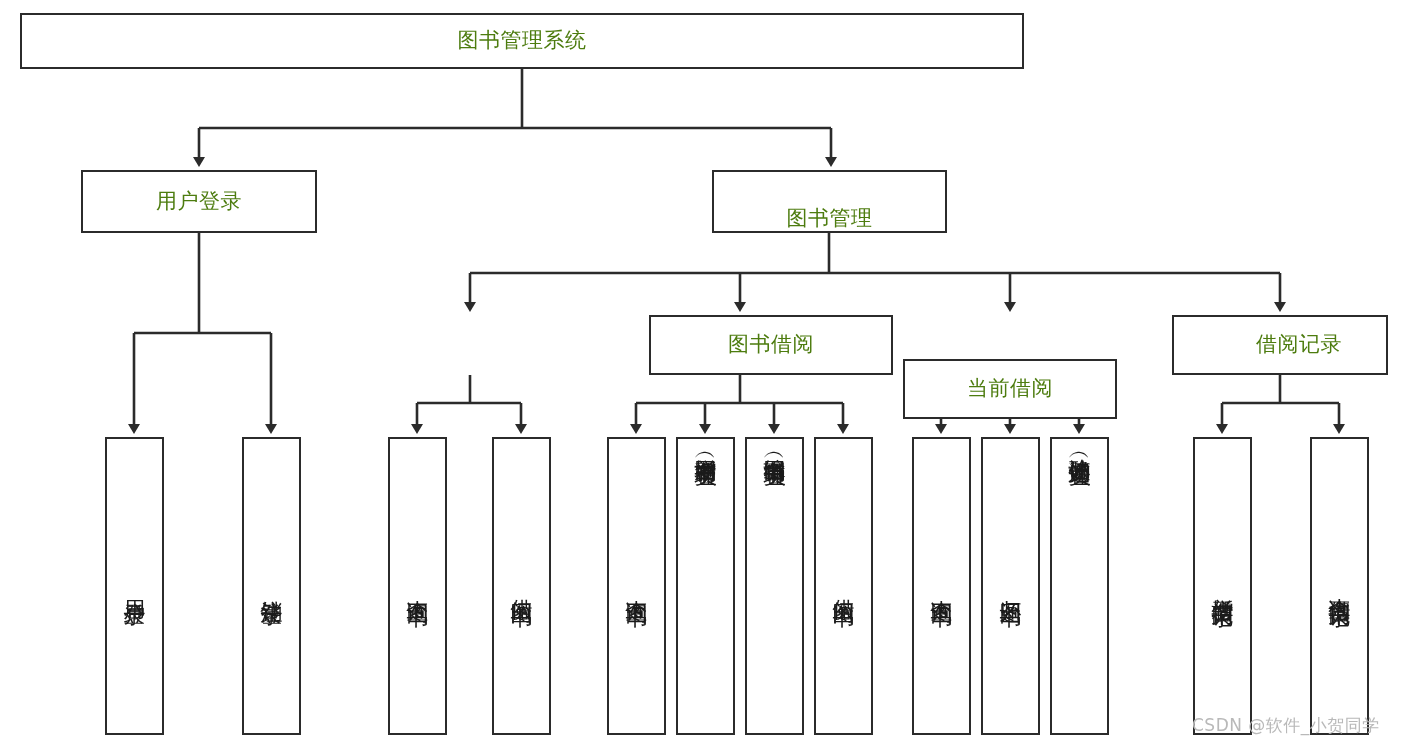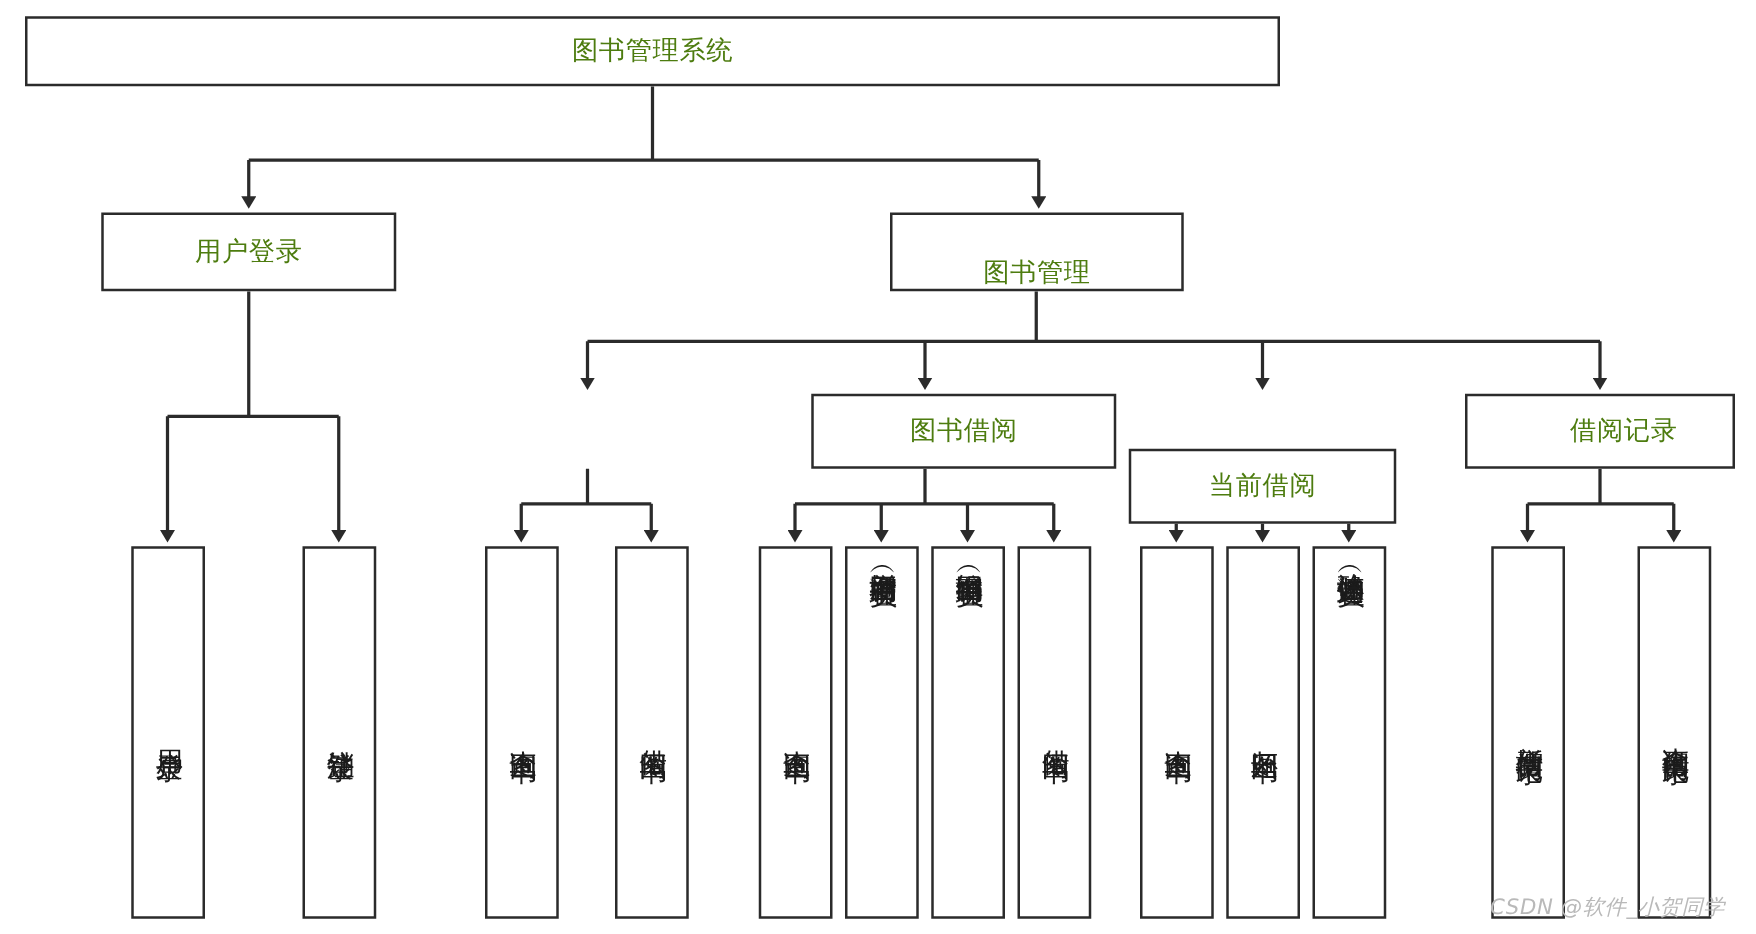--- a/index.html
+++ b/index.html
@@ -186,15 +186,15 @@
     <span class="node-label">确认归还（管理员）</span>
   </div>
 
   <div class="node vert" style="left:1193px; top:437px; width:59px; height:298px;">
     <span class="node-label">新增借阅记录</span>
   </div>
   <div class="node vert" style="left:1310px; top:437px; width:59px; height:298px;">
     <span class="node-label">查询借阅记录</span>
   </div>
 
-  <div class="watermark" style="left:1192px; top:714px;font-style:italic;">CSDN @软件_小贺同学</div>
+  <div class="watermark" style="left:1192px; top:714px;">CSDN @软件_小贺同学</div>
 
 </div>
 
 </body></html>

